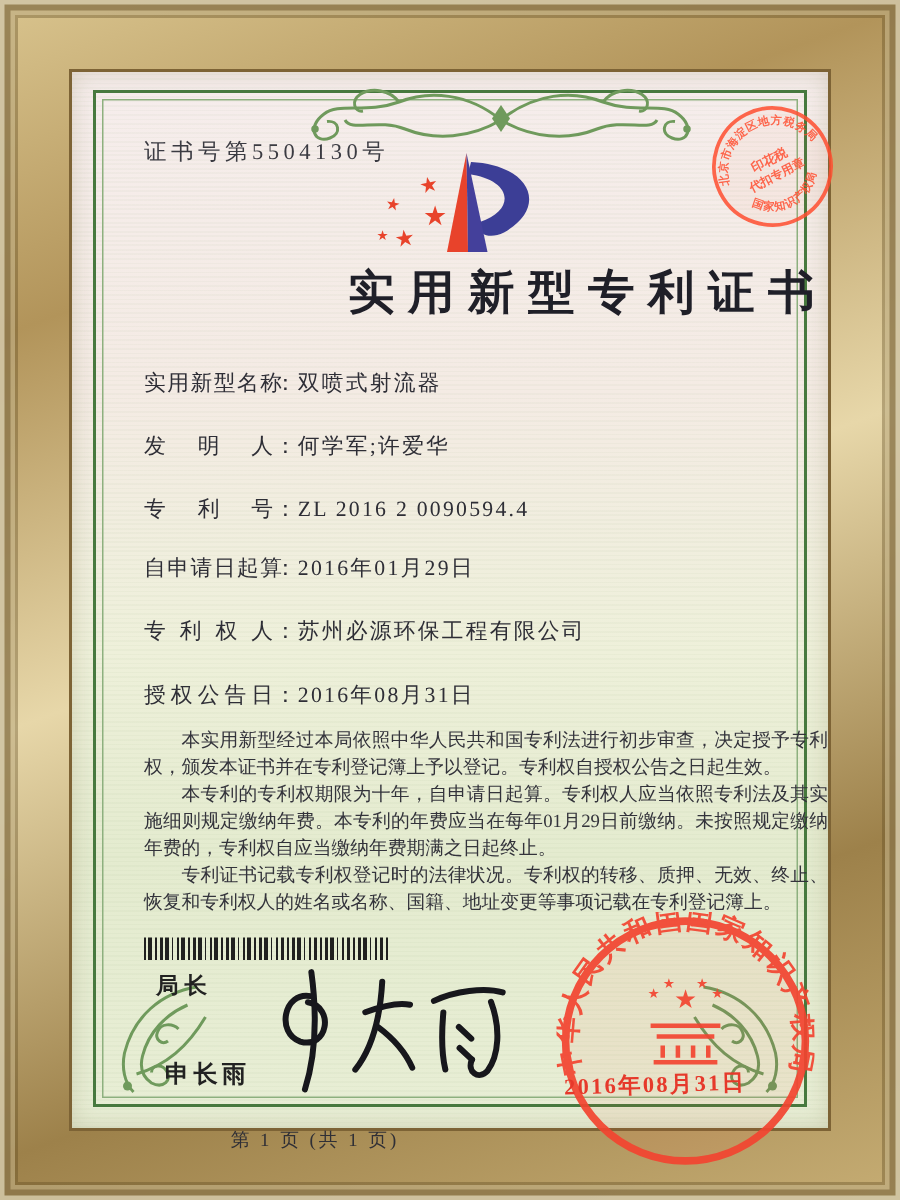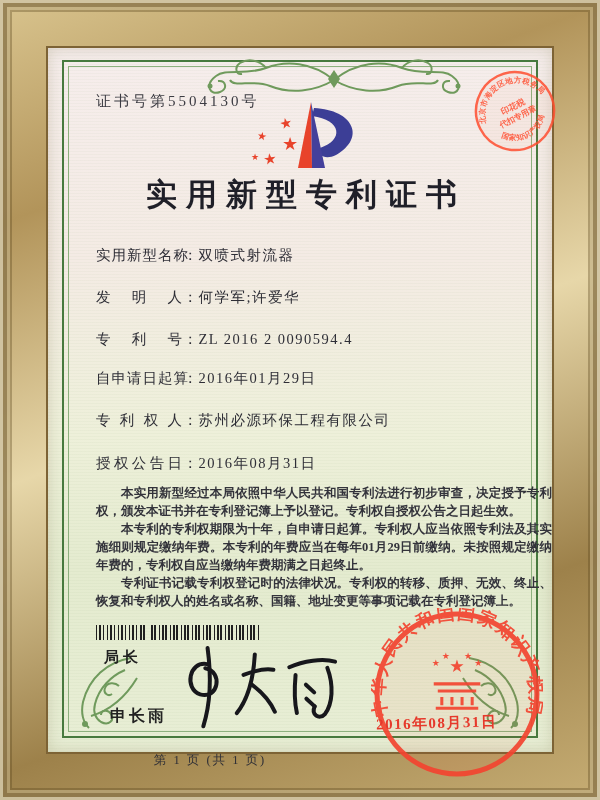--- a/index.html
+++ b/index.html
@@ -13,27 +13,27 @@
   .paper{position:relative;width:100%;height:100%;
     background:linear-gradient(180deg,#f6edec 0%,#f4ebe4 30%,#eef0da 55%,#e4ebcf 74%,#e8eed5 100%);
     box-shadow:0 0 0 2px #7d6335,inset 0 0 16px rgba(150,140,100,.32);
     font-family:"Liberation Serif","DejaVu Serif",serif;color:#2e2e36;}
   .paper::before{content:"";position:absolute;inset:0;pointer-events:none;
     background:repeating-linear-gradient(0deg,rgba(130,160,110,.05) 0 1px,transparent 1px 3px);}
   .border-outer{position:absolute;left:14px;right:14px;top:12px;bottom:14px;border:2px solid #47793e;}
   .border-inner{position:absolute;inset:4px;border:1px solid #8db07e;}
   .cert-no{position:absolute;left:48px;top:44px;font-size:15px;letter-spacing:3px;color:#3b3b42;}
   .logo{position:absolute;left:200px;top:50px;width:140px;height:74px;}
-  .title{position:absolute;left:0;right:0;top:126px;text-align:center;font-size:31px;
+  .title{position:absolute;left:0;right:0;top:126px;text-align:right;font-size:31px;
     font-weight:700;letter-spacing:9px;color:#1f1f28;margin-left:12px;}
   .frow{position:absolute;left:48px;right:36px;font-size:14.5px;letter-spacing:1px;white-space:nowrap;}
   .flabel{display:inline-block;width:6em;text-align:justify;text-align-last:justify;}
   .fvalue{letter-spacing:1.5px;}
   .paras{position:absolute;left:48px;top:436px;width:456px;font-size:12.5px;line-height:18px;
-    text-align:justify;color:#33333b;font-weight:bold;}
+    text-align:justify;color:#33333b;}
   .paras p{margin:0;text-indent:2em;}
   .barcode{position:absolute;left:48px;top:577px;width:164px;height:15px;
     background:repeating-linear-gradient(90deg,#20201f 0 1.5px,transparent 1.5px 3px,
       #20201f 3px 5.5px,transparent 5.5px 7.5px,#20201f 7.5px 8.5px,transparent 8.5px 11px);}
   .signer-title{position:absolute;left:56px;top:600px;font-size:15px;font-weight:700;
     font-family:Liberation Serif, serif;letter-spacing:4px;color:#222;}
   .signer-name{position:absolute;left:62px;top:658px;font-size:16px;font-weight:700;
     font-family:"Liberation Sans","DejaVu Sans",sans-serif;letter-spacing:3px;color:#222;}
   .signature{position:absolute;left:130px;top:592px;width:180px;height:95px;}
   .seal{position:absolute;left:323px;top:560px;width:172px;height:172px;opacity:.92;}

